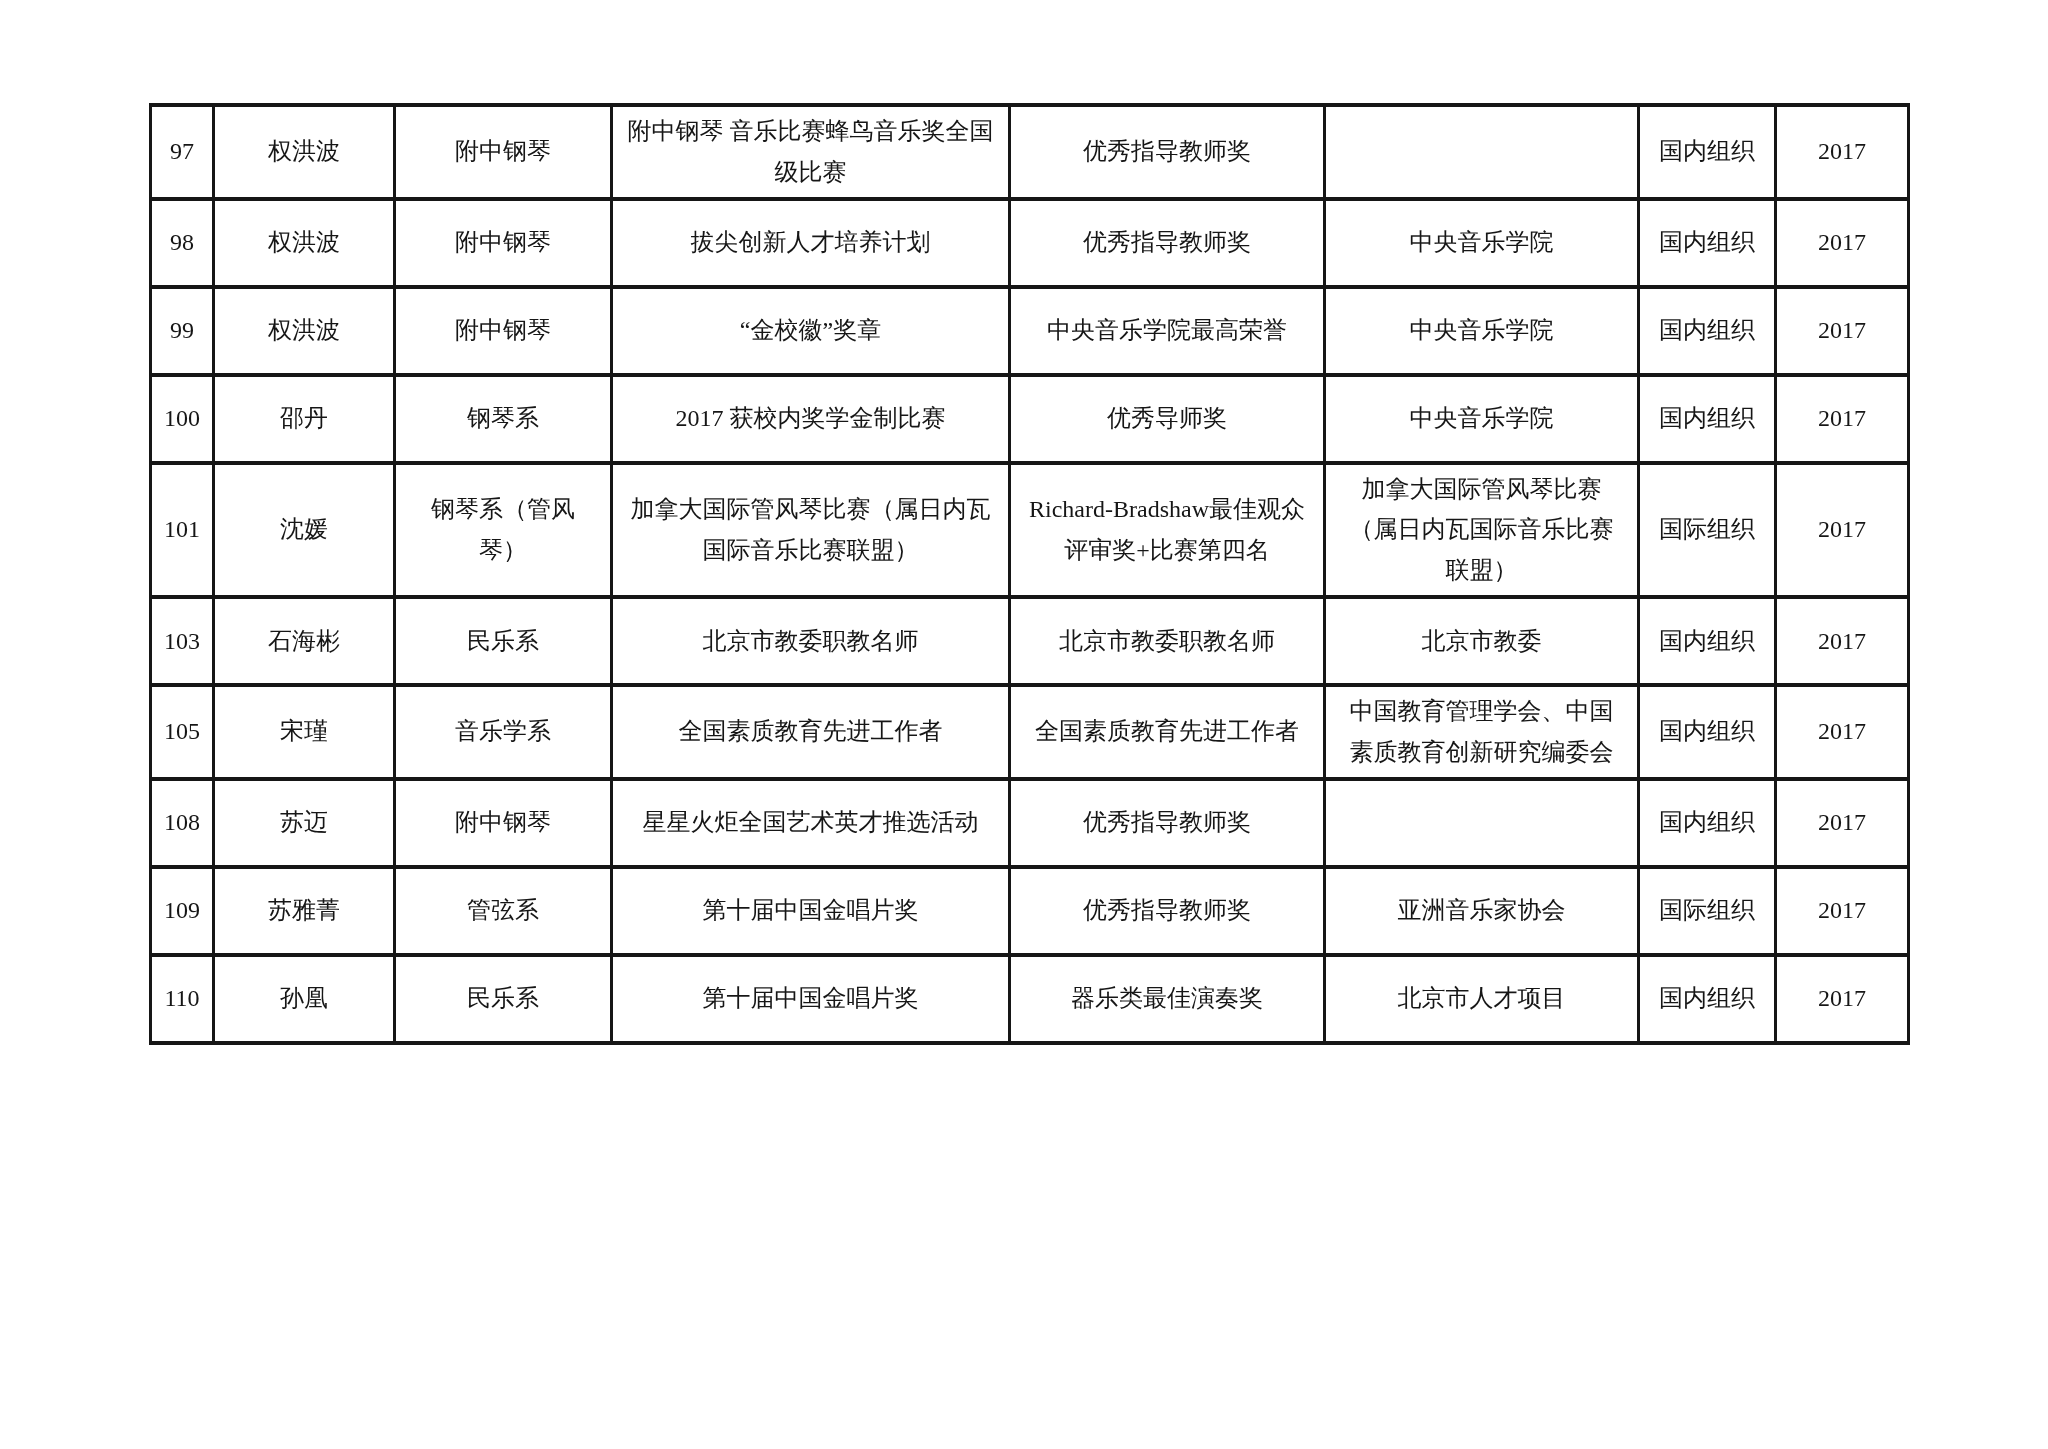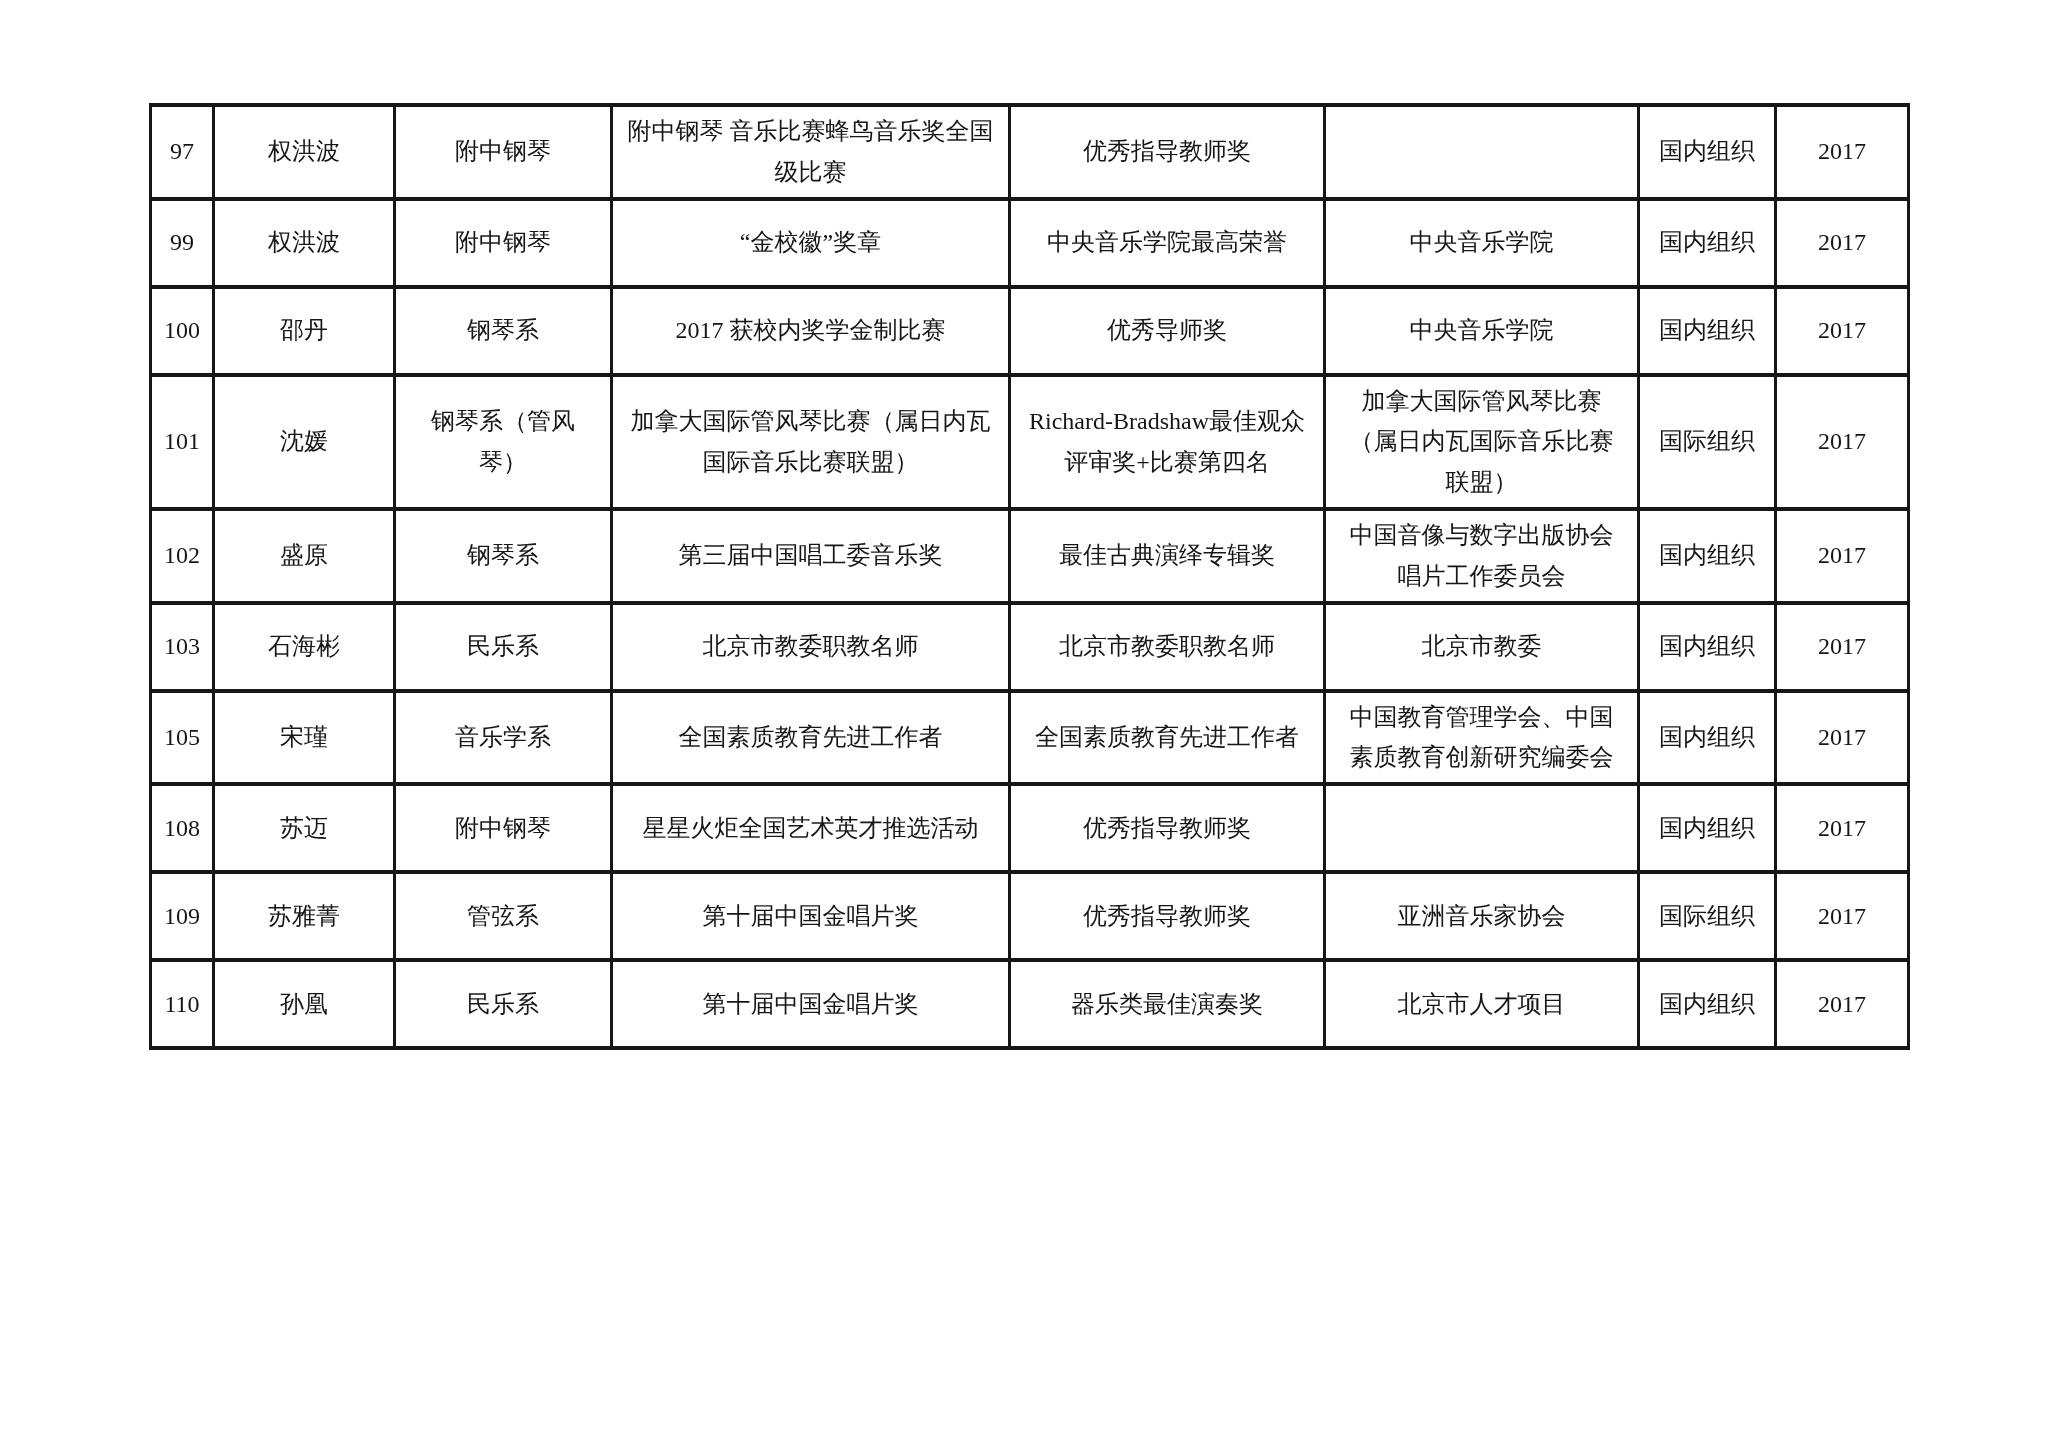--- a/index.html
+++ b/index.html
@@ -70,20 +70,30 @@
     <td>97</td>
     <td>权洪波</td>
     <td>附中钢琴</td>
     <td>附中钢琴 音乐比赛蜂鸟音乐奖全国级比赛</td>
     <td>优秀指导教师奖</td>
     <td></td>
     <td>国内组织</td>
     <td>2017</td>
   </tr>
         <tr>
+    <td>98</td>
+    <td>权洪波</td>
+    <td>附中钢琴</td>
+    <td>拔尖创新人才培养计划</td>
+    <td>优秀指导教师奖</td>
+    <td>中央音乐学院</td>
+    <td>国内组织</td>
+    <td>2017</td>
+  </tr>
+        <tr>
     <td>99</td>
     <td>权洪波</td>
     <td>附中钢琴</td>
     <td>“金校徽”奖章</td>
     <td>中央音乐学院最高荣誉</td>
     <td>中央音乐学院</td>
     <td>国内组织</td>
     <td>2017</td>
   </tr>
         <tr>
@@ -97,30 +107,20 @@
     <td>2017</td>
   </tr>
         <tr>
     <td>101</td>
     <td>沈媛</td>
     <td>钢琴系（管风琴）</td>
     <td>加拿大国际管风琴比赛（属日内瓦国际音乐比赛联盟）</td>
     <td>Richard-Bradshaw最佳观众评审奖+比赛第四名</td>
     <td>加拿大国际管风琴比赛（属日内瓦国际音乐比赛联盟）</td>
     <td>国际组织</td>
-    <td>2017</td>
-  </tr>
-        <tr>
-    <td>102</td>
-    <td>盛原</td>
-    <td>钢琴系</td>
-    <td>第三届中国唱工委音乐奖</td>
-    <td>最佳古典演绎专辑奖</td>
-    <td>中国音像与数字出版协会唱片工作委员会</td>
-    <td>国内组织</td>
     <td>2017</td>
   </tr>
         <tr>
     <td>103</td>
     <td>石海彬</td>
     <td>民乐系</td>
     <td>北京市教委职教名师</td>
     <td>北京市教委职教名师</td>
     <td>北京市教委</td>
     <td>国内组织</td>

